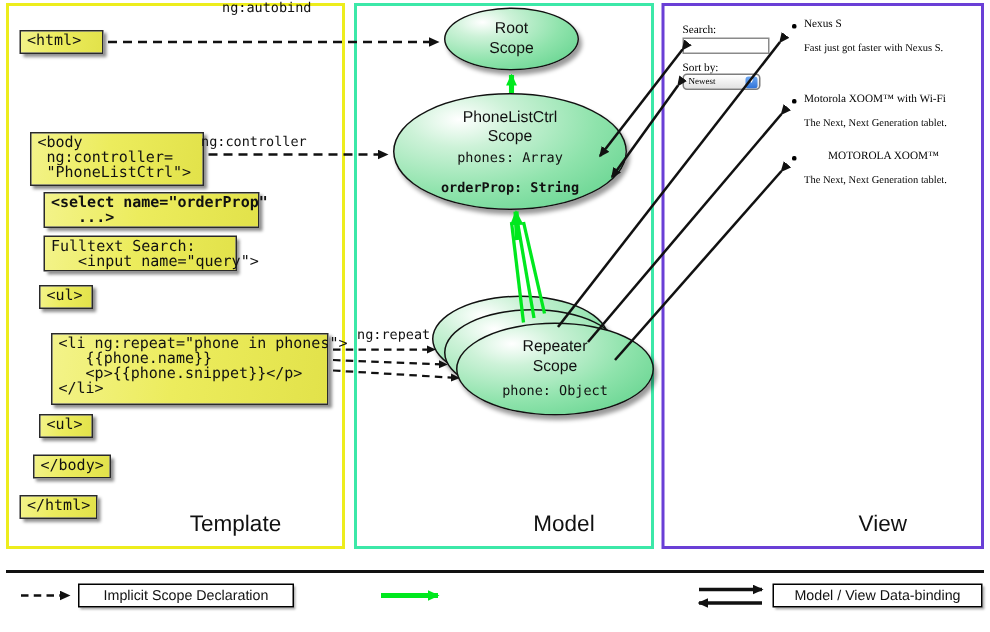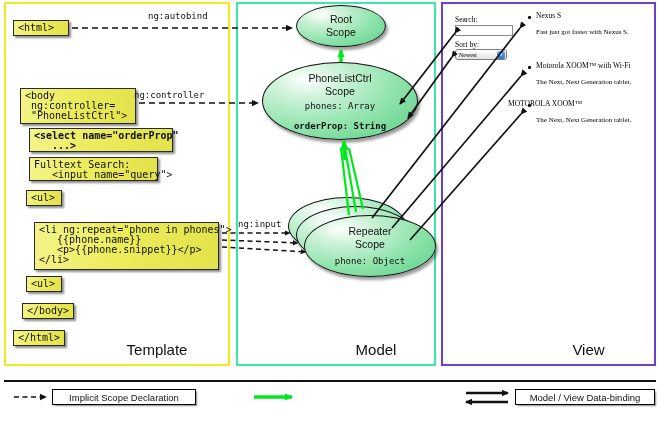--- a/index.html
+++ b/index.html
@@ -151,26 +151,26 @@
 
   <div class="bullet" style="left:528px;top:16px;"></div>
   <div class="ph-title" style="left:536px;top:11px;">Nexus S</div>
   <div class="ph-snip" style="left:536px;top:28px;">Fast just got faster with Nexus S.</div>
 
   <div class="bullet" style="left:528px;top:66px;"></div>
   <div class="ph-title" style="left:536px;top:61px;">Motorola XOOM™  with Wi-Fi</div>
   <div class="ph-snip" style="left:536px;top:78px;">The Next, Next Generation tablet.</div>
 
   <div class="bullet" style="left:528px;top:104px;"></div>
-  <div class="ph-title" style="left:508px;top:99px;">MOTOROLA XOOM™</div>
+  <div class="ph-title" style="left:552px;top:99px;">MOTOROLA XOOM™</div>
   <div class="ph-snip" style="left:536px;top:116px;">The Next, Next Generation tablet.</div>
 
-  <div class="edge-lbl" style="left:148px;top:11px;text-align:right;">ng:autobind</div>
+  <div class="edge-lbl" style="left:148px;top:1px;text-align:right;">ng:autobind</div>
   <div class="edge-lbl" style="left:134px;top:90px;">ng:controller</div>
-  <div class="edge-lbl" style="left:238px;top:219px;">ng:input</div>
+  <div class="edge-lbl" style="left:238px;top:219px;">ng:repeat</div>
 
   <svg viewBox="0 0 660 421">
     <defs>
       <marker id="mk-black" markerWidth="7" markerHeight="7" refX="6" refY="3.2" orient="auto" markerUnits="userSpaceOnUse">
         <path d="M0,0 L7,3.2 L0,6.4 z" fill="#111"></path>
       </marker>
       <marker id="mk-black-sm" markerWidth="6" markerHeight="6" refX="5.4" refY="2.7" orient="auto" markerUnits="userSpaceOnUse">
         <path d="M0,0 L6,2.7 L0,5.4 z" fill="#111"></path>
       </marker>
       <marker id="mk-green" markerWidth="8" markerHeight="8" refX="7" refY="3.6" orient="auto" markerUnits="userSpaceOnUse">

